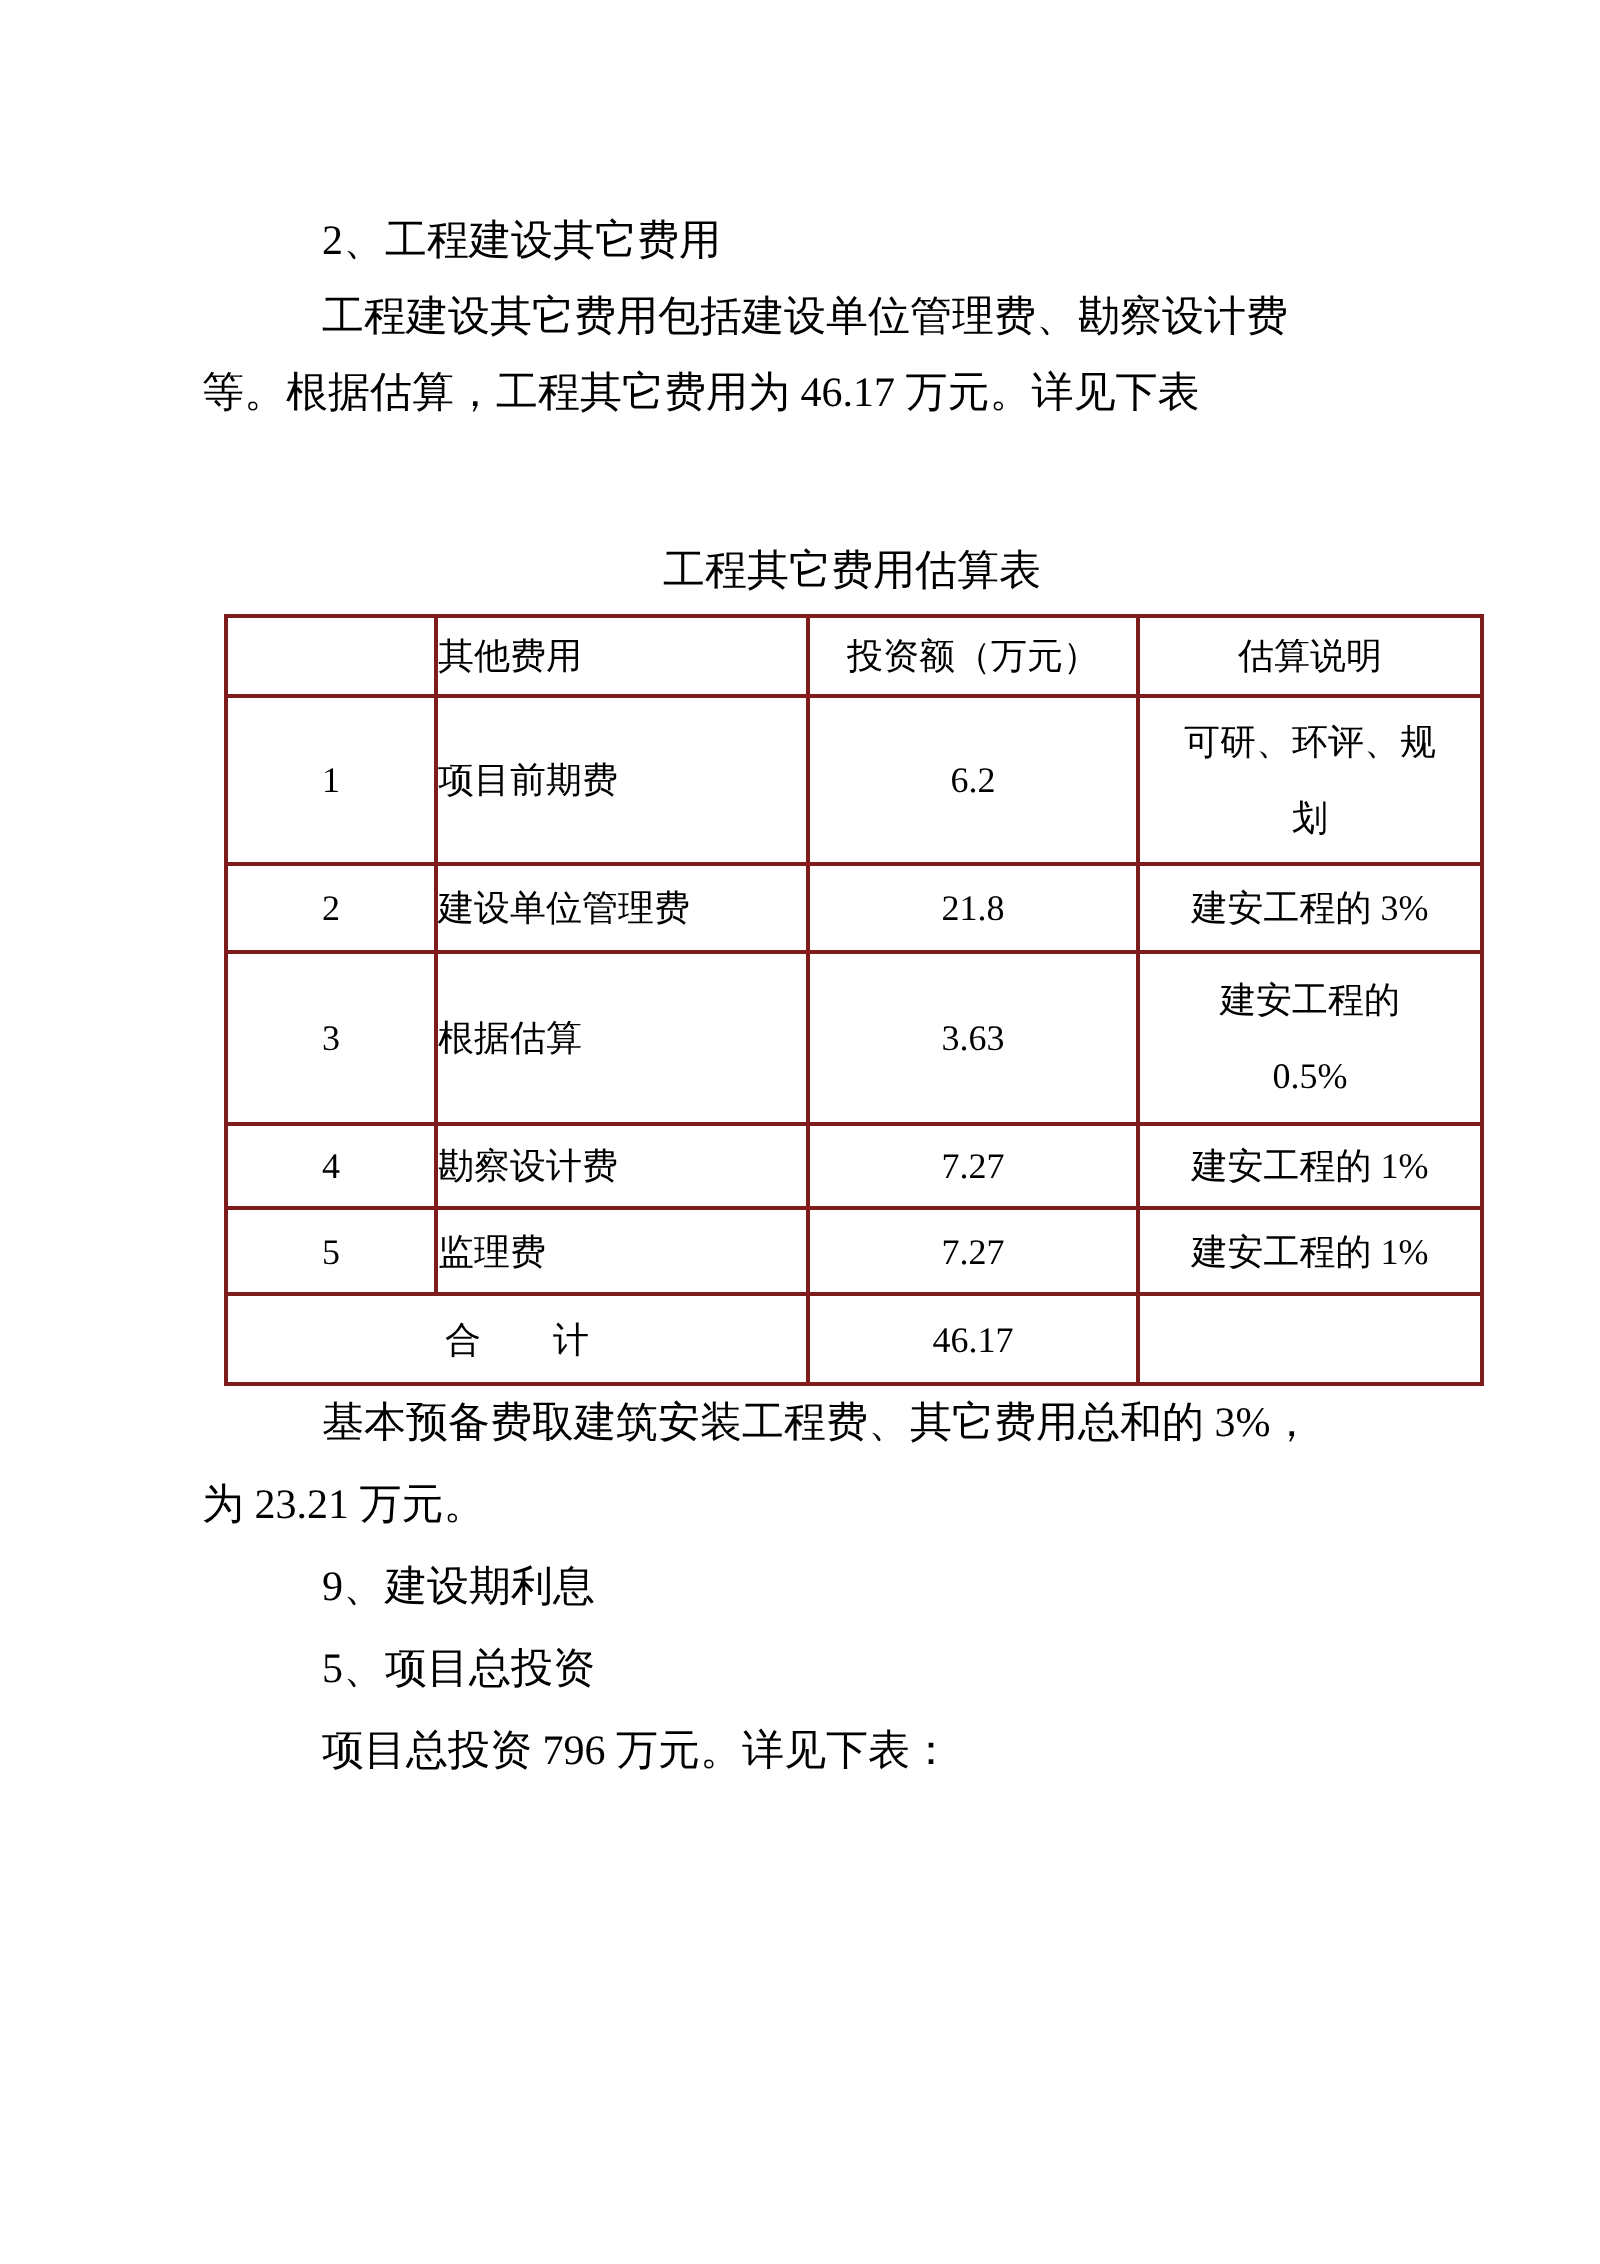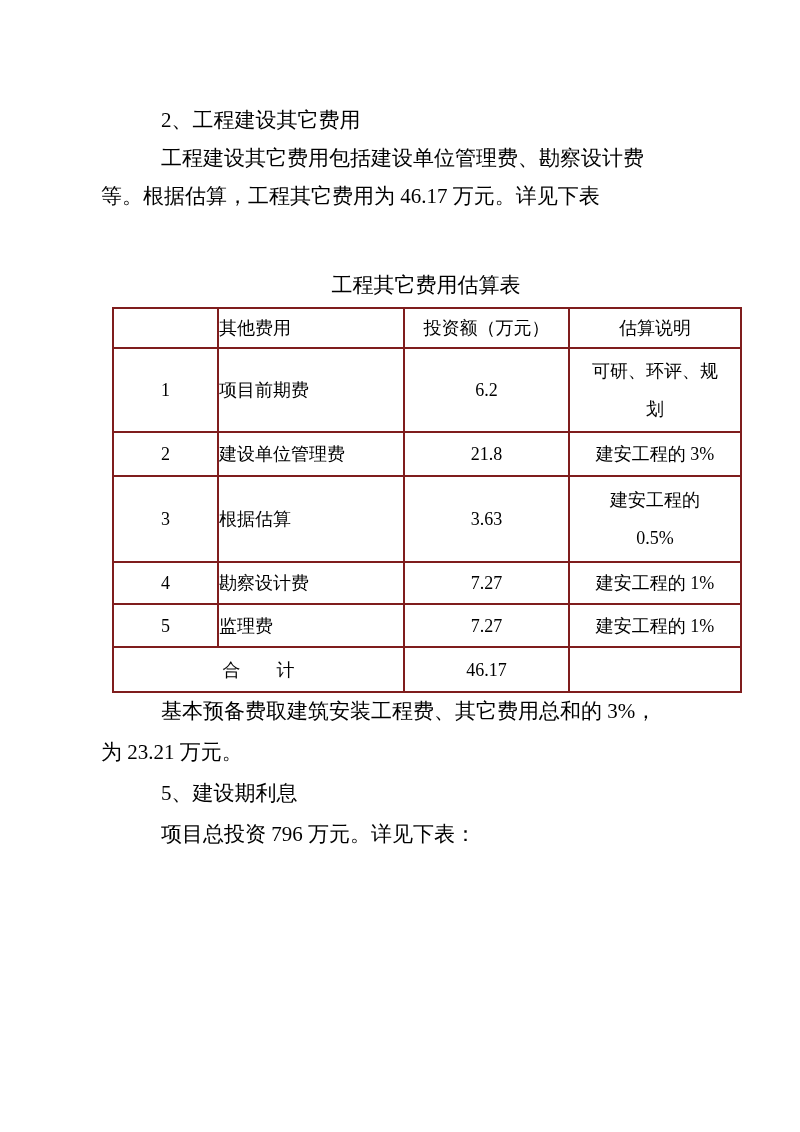--- a/index.html
+++ b/index.html
@@ -95,17 +95,18 @@
         <td class="cell-amount">46.17</td>
         <td class="cell-note"></td>
       </tr>
     </tbody>
       </table>
   </div>
 
   <div class="bottom-block">
     <div class="textline indent">基本预备费取建筑安装工程费、其它费用总和的 3%，</div>
     <div class="textline">为 23.21 万元。</div>
-    <div class="textline indent">5、建设期利息</div>
+    <div class="textline indent">9、建设期利息</div>
+    <div class="textline indent">5、项目总投资</div>
     <div class="textline indent">项目总投资 796 万元。详见下表：</div>
   </div>
 
 </div>
 
 </body></html>

